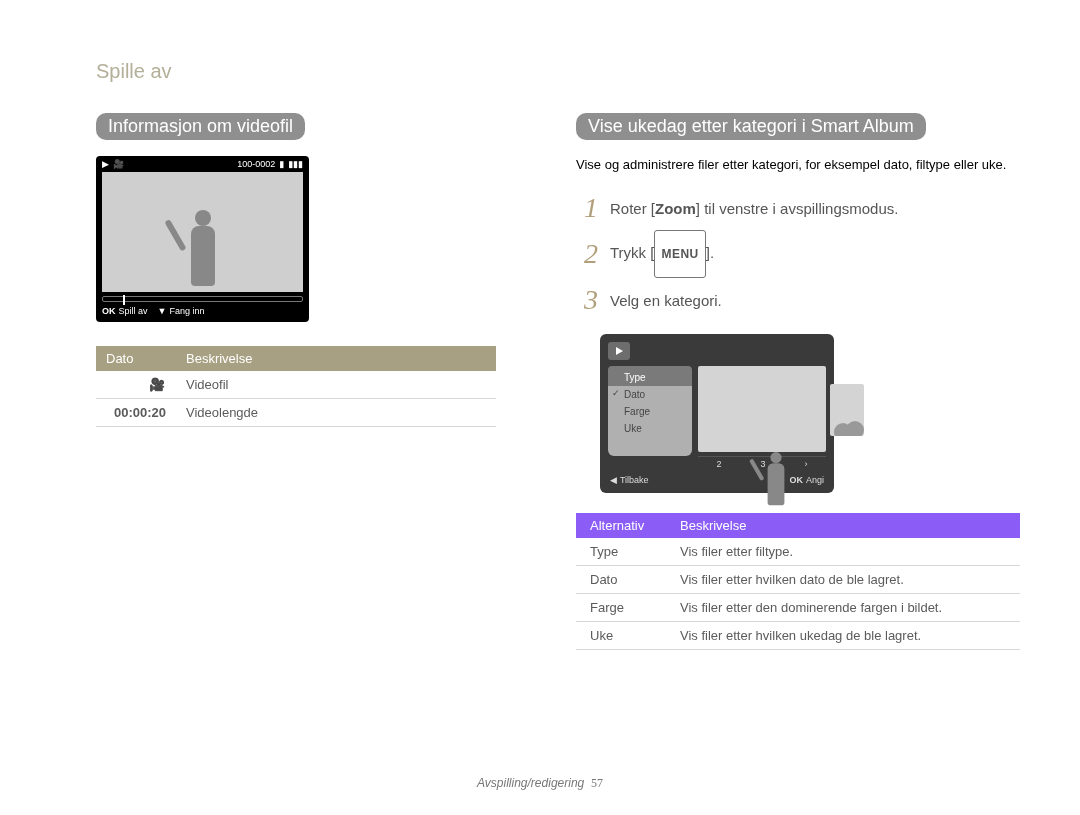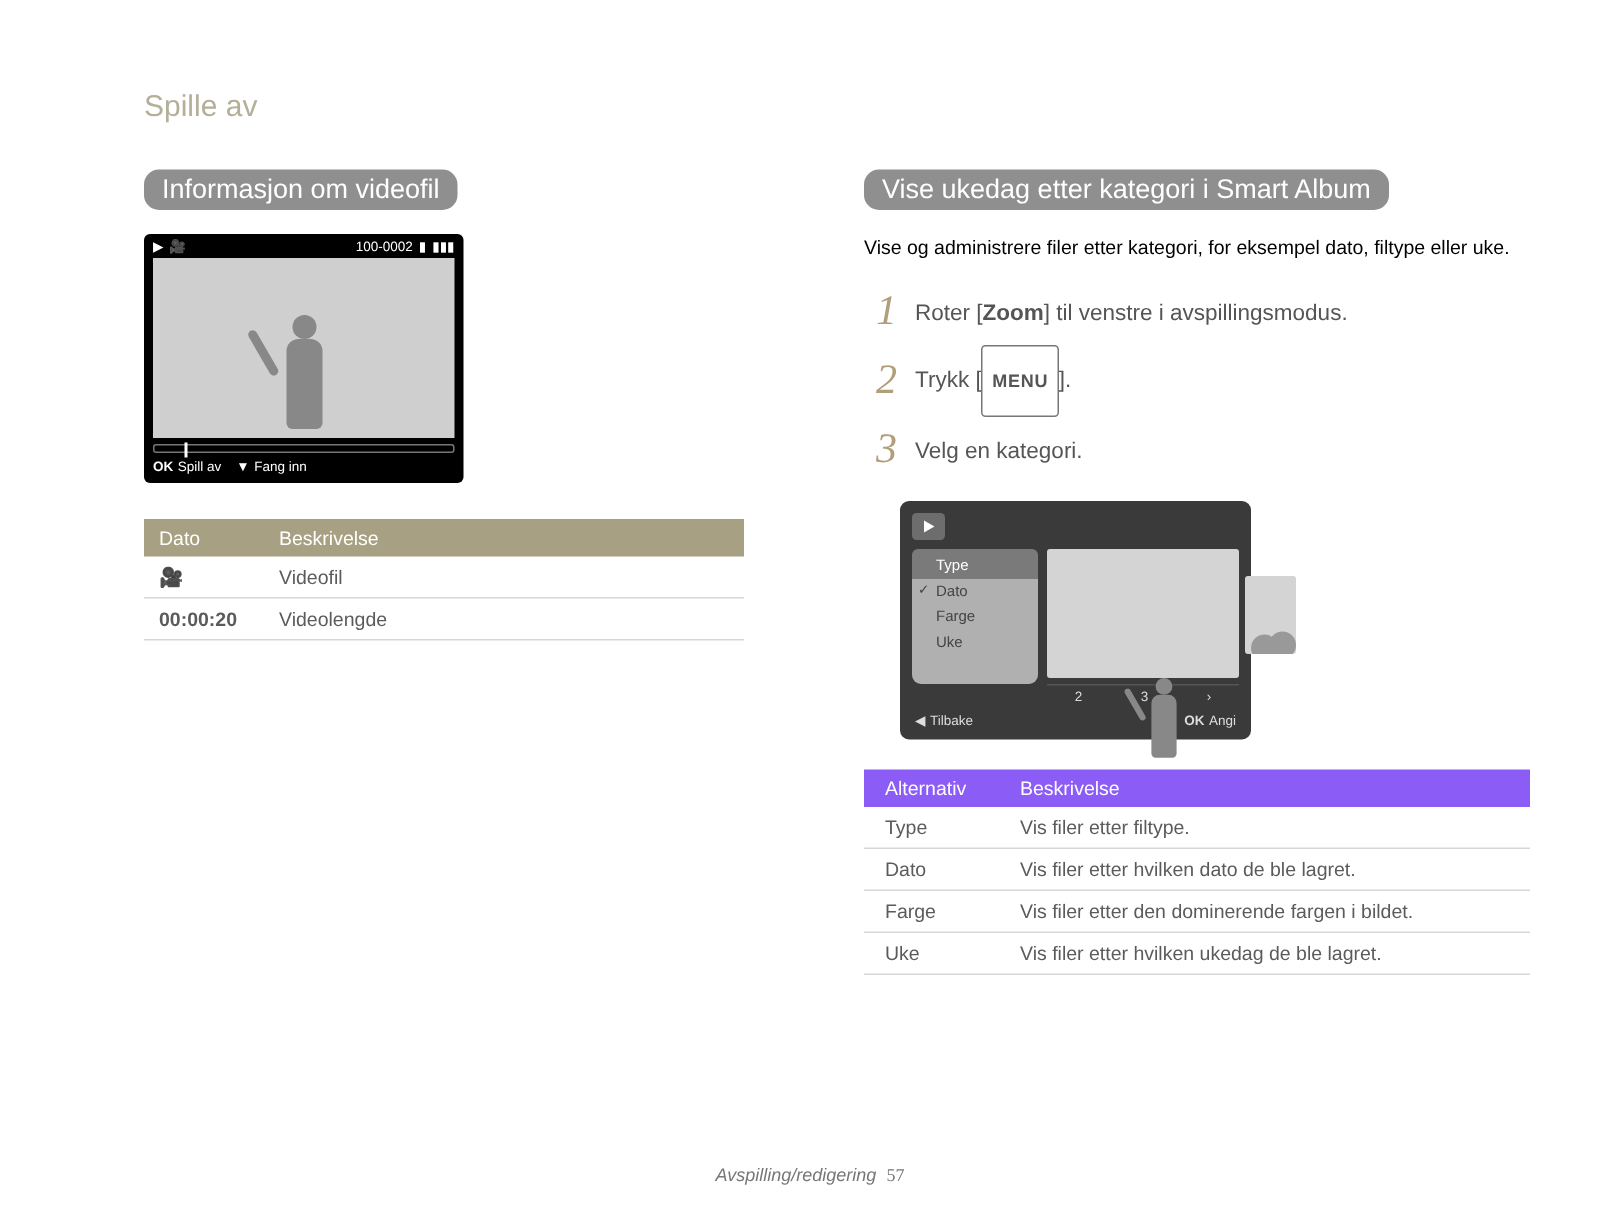--- a/index.html
+++ b/index.html
@@ -124,21 +124,21 @@
     color: #fff;
     text-align: left;
     font-weight: normal;
     padding: 5px 10px;
   }
   .info-table td {
     padding: 6px 10px;
     border-bottom: 1px solid #d7d7d7;
     color:#5b5b5b;
   }
-  .icon-cell { text-align:left; font-weight:bold; }
+  .icon-cell { text-align:right; font-weight:bold; }
   .camera-icon::before { content:"🎥"; }
 
   .intro-text {
     font-size: 13px;
     color:#000000;
     line-height:1.4;
     margin-bottom: 18px;
   }
   ol.steps {
     list-style:none;

